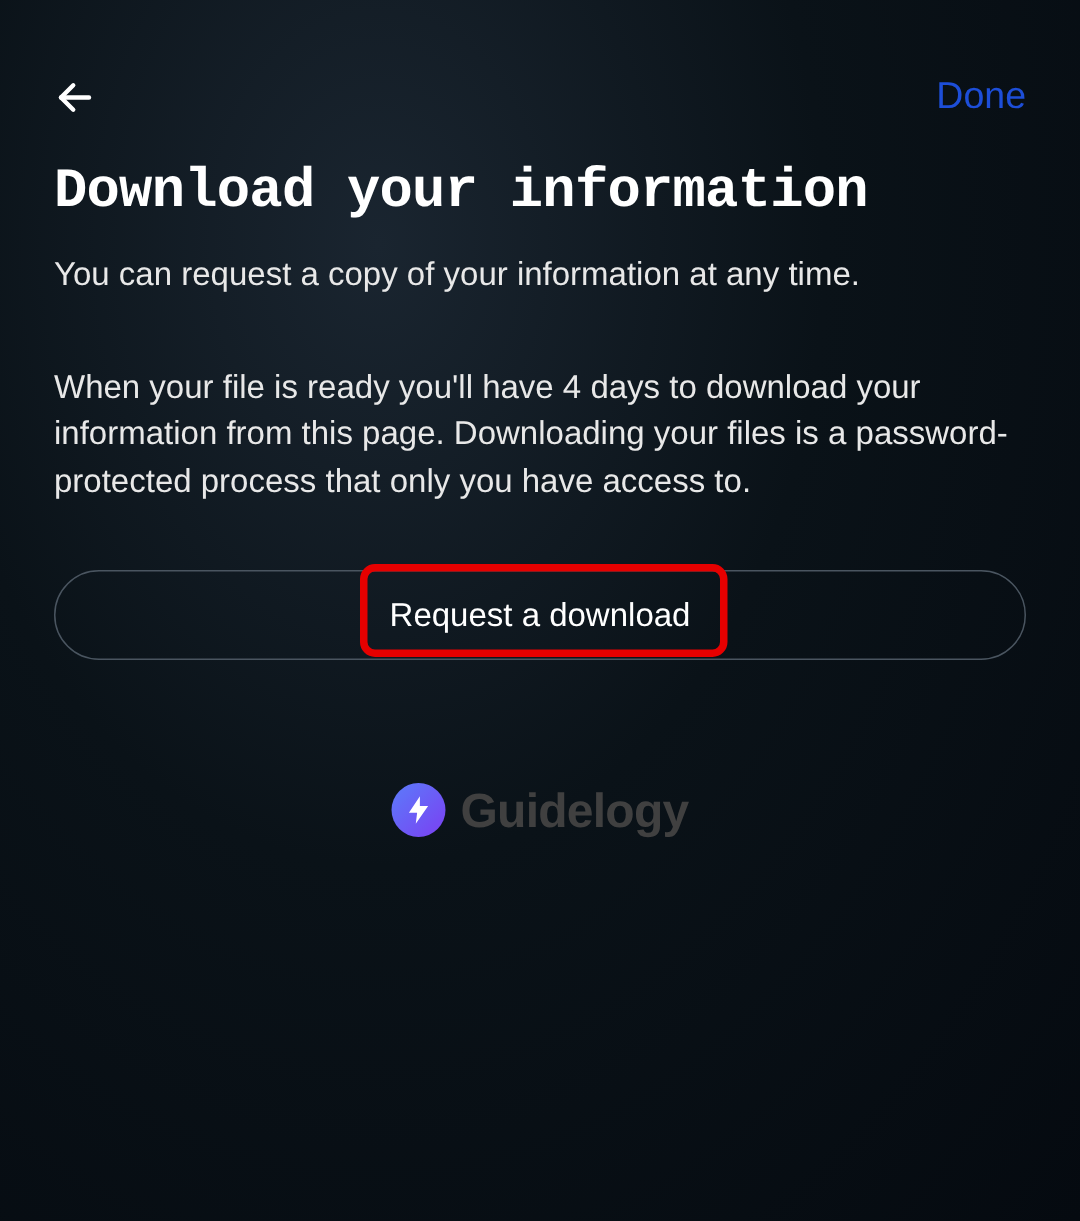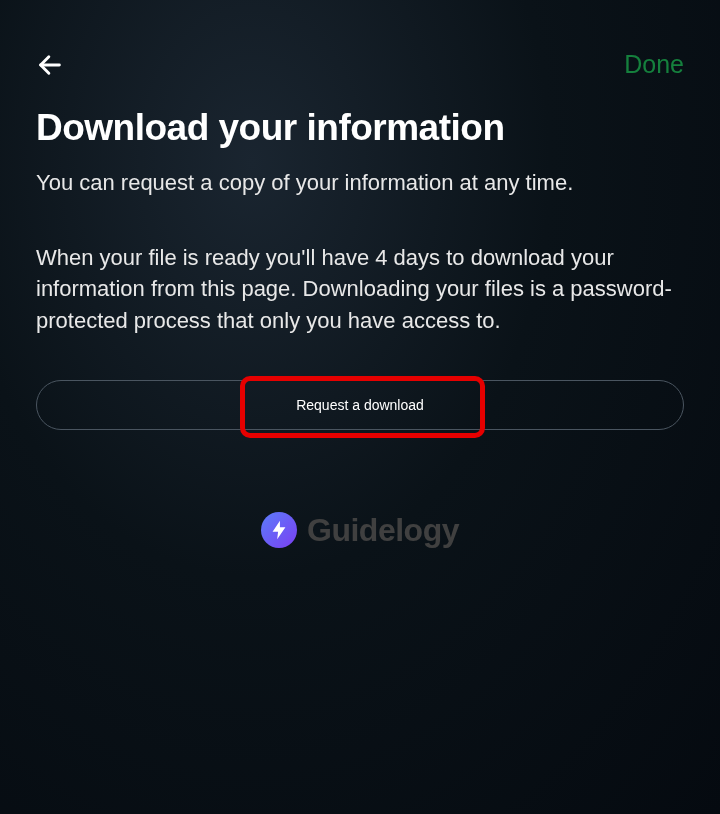--- a/index.html
+++ b/index.html
@@ -27,34 +27,35 @@
       color: #ffffff;
       cursor: pointer;
       display: flex;
       align-items: center;
     }
     .back-arrow svg {
       width: 28px;
       height: 28px;
     }
     .done-link {
-      color: #15803d;
+      color: #1d4ed8;
       font-size: 25px;
       font-weight: 400;
       cursor: pointer;
     }
     .content {
       padding: 28px 36px 0 36px;
     }
     .title {
       font-size: 37px;
       font-weight: 700;
       color: #ffffff;
       margin-bottom: 18px;
       letter-spacing: -0.5px;
+      font-family: Liberation Mono, monospace;
     }
     .description {
       font-size: 22px;
       line-height: 1.42;
       color: #e8e8e8;
       margin-bottom: 44px;
       font-weight: 400;
     }
     .description2 {
       font-size: 22px;
@@ -67,21 +68,21 @@
       position: relative;
       margin: 0 0 0 0;
     }
     .request-button {
       width: 100%;
       background: transparent;
       border: 1px solid #4a5560;
       border-radius: 30px;
       padding: 16px 0;
       color: #ffffff;
-      font-size: 14px;
+      font-size: 22px;
       font-weight: 400;
       cursor: pointer;
       text-align: center;
     }
     .highlight-box {
       position: absolute;
       top: -4px;
       left: 204px;
       width: 245px;
       height: 62px;

